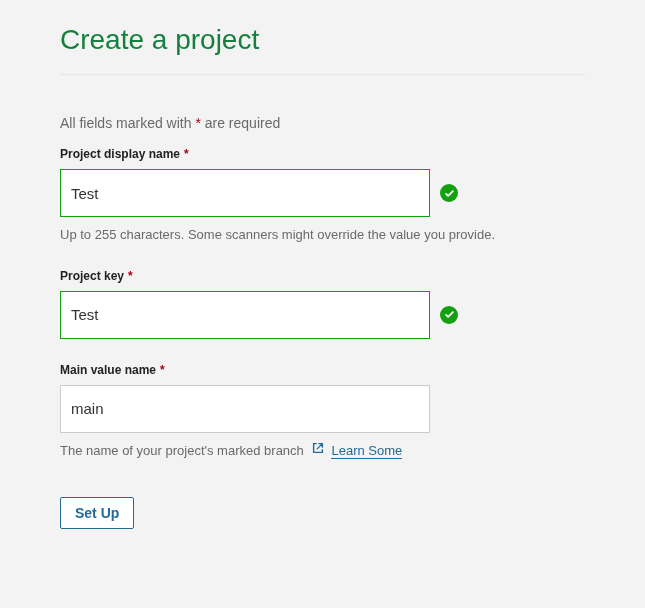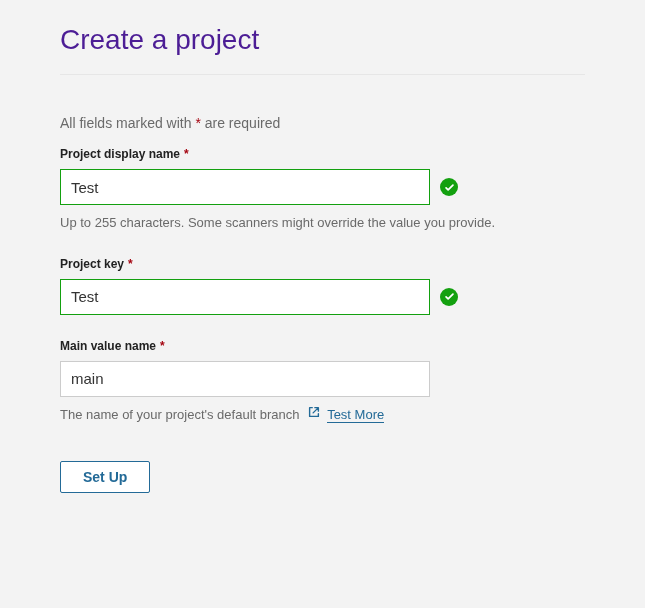--- a/index.html
+++ b/index.html
@@ -13,21 +13,21 @@
       width: 645px;
       height: 608px;
       padding: 0;
     }
     .container {
       padding: 24px 60px 24px 60px;
     }
     .page-title {
       font-size: 28px;
       font-weight: 400;
-      color: #4c1d95;
+      color: #15803d;
       margin-bottom: 18px;
     }
     .divider {
       border: none;
       border-top: 1px solid #e6e6e6;
       margin-bottom: 40px;
     }
     .required-note {
       color: #6a6a6a;
       font-size: 14px;
@@ -51,21 +51,21 @@
       font-weight: 700;
       margin-left: 4px;
     }
     .input-row {
       display: flex;
       align-items: center;
       gap: 10px;
     }
     .text-input {
       width: 370px;
-      height: 36px;
+      height: 48px;
       padding: 6px 10px;
       font-size: 15px;
       color: #333;
       background: #fff;
       border: 1px solid #ccc;
       outline: none;
     }
     .text-input.valid {
       border: 1px solid #13a00f;
     }
@@ -105,21 +105,21 @@
     .external-icon svg {
       width: 14px;
       height: 14px;
     }
     .setup-button {
       background: #fff;
       border: 1px solid #236a97;
       color: #236a97;
       font-size: 14px;
       font-weight: 700;
-      padding: 7px 22px;
+      padding: 7px 14px;
       cursor: pointer;
       border-radius: 2px;
       margin-top: 12px;
     }
   </style>
 </head>
 <body>
 
 <div class="container">
   <h1 class="page-title">Create a project</h1>
@@ -162,23 +162,23 @@
 
   
   <div class="form-group">
     <label class="field-label">
       <span>Main value name</span><span class="asterisk">*</span>
     </label>
     <div class="input-row">
       <input type="text" class="text-input" value="main" style="">
     </div>
     <p class="help-text">
-      <span>The name of your project's default branch</span>
+      <span>The name of your project's marked branch</span>
       <span class="external-icon">
         <svg viewBox="0 0 16 16" fill="none">
             <path d="M6 3H3v10h10v-3M9 3h4v4M13 3L7 9" stroke="#236a97" stroke-width="1.6" stroke-linecap="round" stroke-linejoin="round"></path>
           </svg>
-      </span><a href="#" class="learn-more-link">Test More</a>
+      </span><a href="#" class="learn-more-link">Learn Some</a>
     </p>
   </div>
 
   <button class="setup-button">Set Up</button>
 </div>
 
 </body></html>

